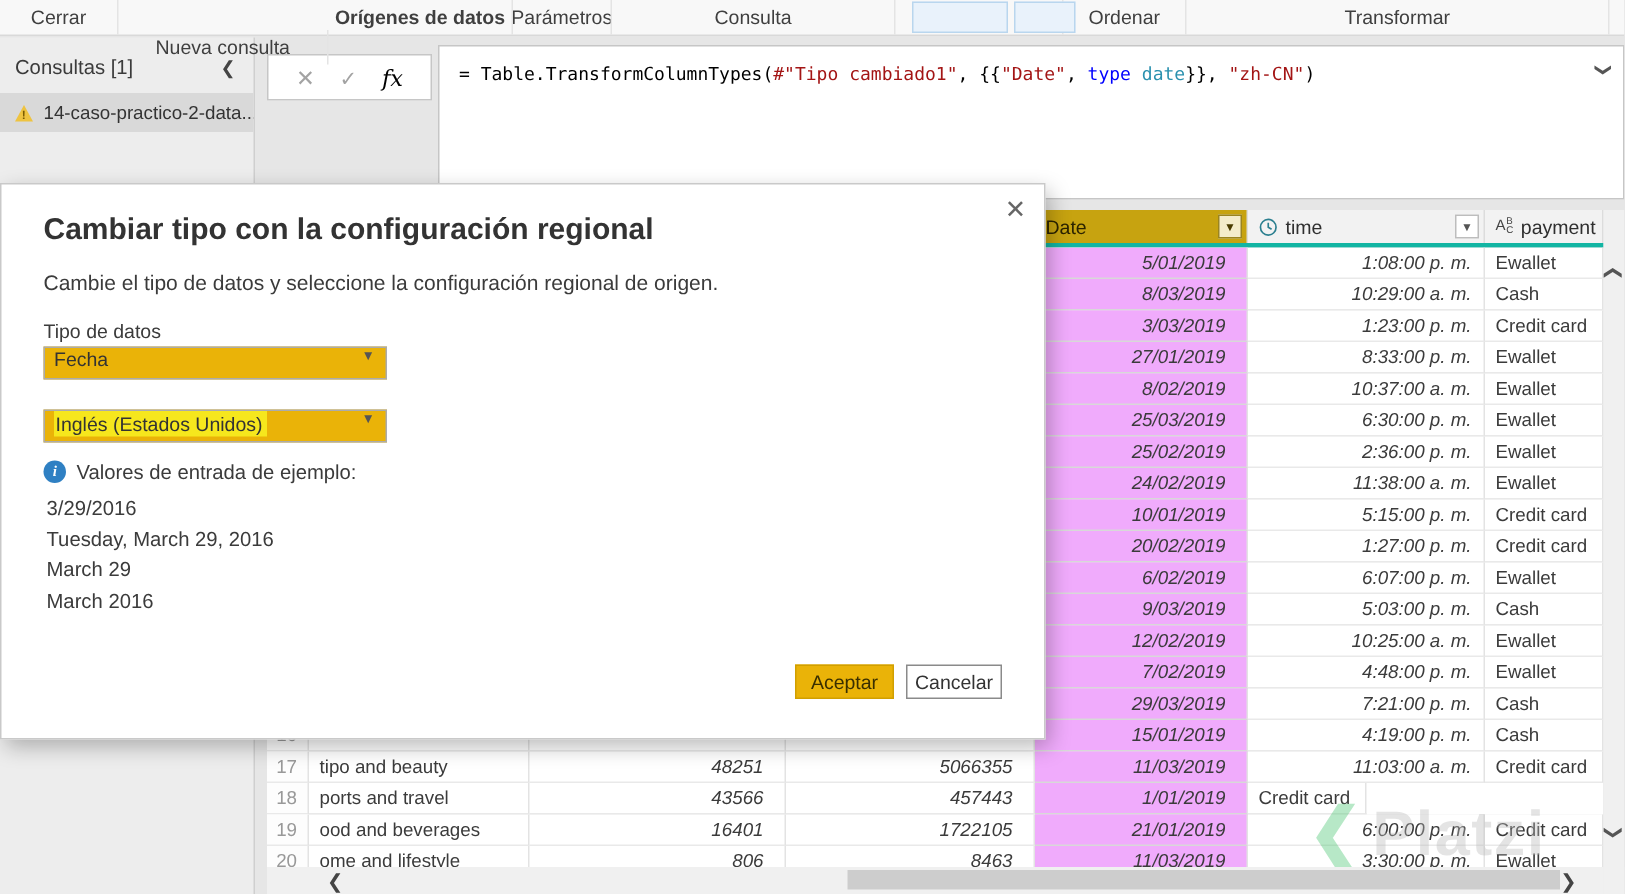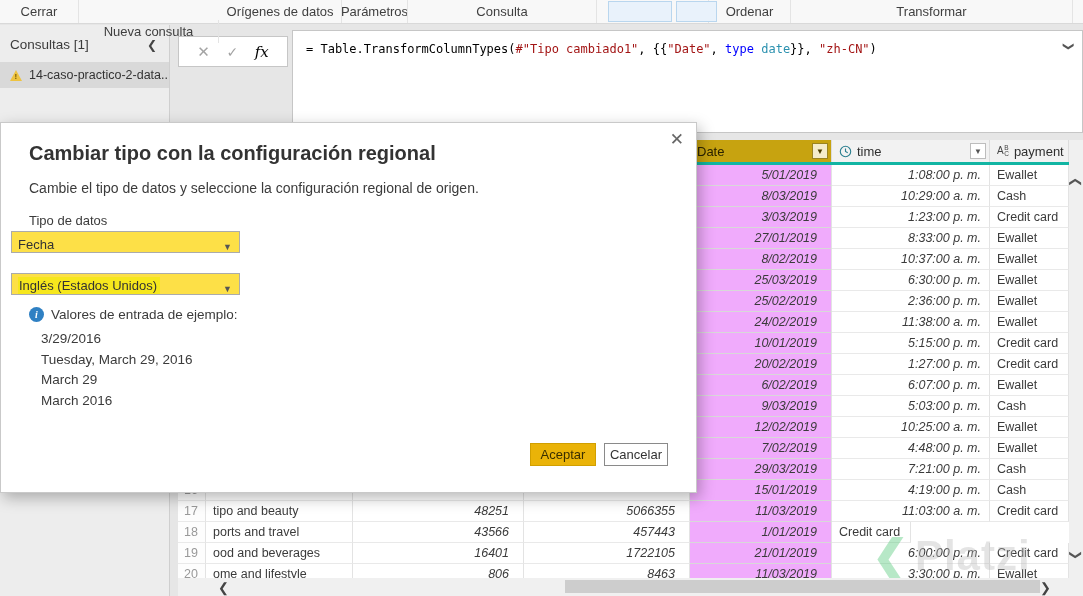--- a/index.html
+++ b/index.html
@@ -70,39 +70,39 @@
   .wm-logo { font-size:44px; font-weight:bold; color:#45c56d; line-height:1; }
   .wm-text { font-size:42px; font-weight:600; color:#b9b9b9; letter-spacing:1px; }
 
   
   .dialog { position:absolute; left:0; top:122px; width:697px; height:371px; background:#fff; border:1px solid #c9c9c9; box-shadow:3px 5px 14px rgba(0,0,0,0.28); z-index:10; }
   .dlg-close { position:absolute; right:12px; top:6px; font-size:17px; color:#666; cursor:pointer; }
   .dlg-title { position:absolute; left:28px; top:19px; font-size:20px; font-weight:600; color:#333; }
   .dlg-desc { position:absolute; left:28px; top:57px; font-size:14px; color:#3b3b3b; }
   .dlg-label1 { position:absolute; left:28px; top:90px; font-size:13px; color:#3b3b3b; }
   .dlg-label2 { position:absolute; left:28px; top:132px; font-size:13px; color:#3b3b3b;margin-top:18px; }
-  .dlg-select { position:absolute; left:10px; width:229px; height:22px; border:1px solid #ababab; background:#fde047; display:flex; align-items:flex-end; padding:0 6px; font-size:13px; color:#333; cursor:pointer; }
+  .dlg-select { position:absolute; left:28px; width:229px; height:22px; border:1px solid #ababab; background:#eab308; display:flex; align-items:flex-start; padding:0 6px; font-size:13px; color:#333; cursor:pointer; }
   .sel1 { top:108px; } .sel2 { top:150px; }
   .dlg-select .caret { position:absolute; right:7px; font-size:9px; color:#555; }
   .hl-yellow { background:#f6e71d; padding:1px 3px 1px 1px; }
   .dlg-info { position:absolute; left:28px; top:184px; display:flex; align-items:center; gap:7px; font-size:13.5px; color:#3b3b3b; }
   .info-ic { width:15px; height:15px; border-radius:50%; background:#2f80c3; color:#fff; font-size:10px; font-weight:bold; display:flex; align-items:center; justify-content:center; font-family:"Liberation Serif", serif; font-style:italic; flex:0 0 auto; }
-  .dlg-examples { position:absolute; left:40px; top:208px; font-size:13.5px; color:#3b3b3b; }
+  .dlg-examples { position:absolute; left:30px; top:208px; font-size:13.5px; color:#3b3b3b; }
   .dlg-examples div { height:20.5px; }
   .dlg-btn { position:absolute; height:23px; font-size:13px; display:flex; align-items:center; justify-content:center; cursor:pointer; }
   .btn-accept { left:529px; top:320px; width:66px; background:#eab308; border:1px solid #d19f00; color:#3a2f00; }
   .btn-cancel { left:603px; top:320px; width:64px; background:#fff; border:1px solid #8a8a8a; color:#333; }
 </style>
 </head>
 <body>
 
 <div class="ribbon" id="ribbon">
     <div class="rtab" style="width: 79px;">Cerrar</div>
     <div class="rtab" style="width: 140px; margin-top: 20px;">Nueva consulta</div>
-    <div class="rtab" style="width: 123px;">Orígenes de datos</div>
+    <div class="rtab" style="width: 123px; font-weight: bold;">Orígenes de datos</div>
     <div class="rtab" style="width: 66px;">Parámetros</div>
     <div class="rtab" style="width: 189px;">Consulta</div>
     <div class="rtab" style="width: 112px;"></div>
     <div class="rtab" style="width: 82px;">Ordenar</div>
     <div class="rtab" style="width: 282px;">Transformar</div>
   </div>
 <div class="ribbon-box" style="left:608px;width:64px;"></div>
 <div class="ribbon-box" style="left:676px;width:41px;"></div>
 
 <div class="qpanel">

